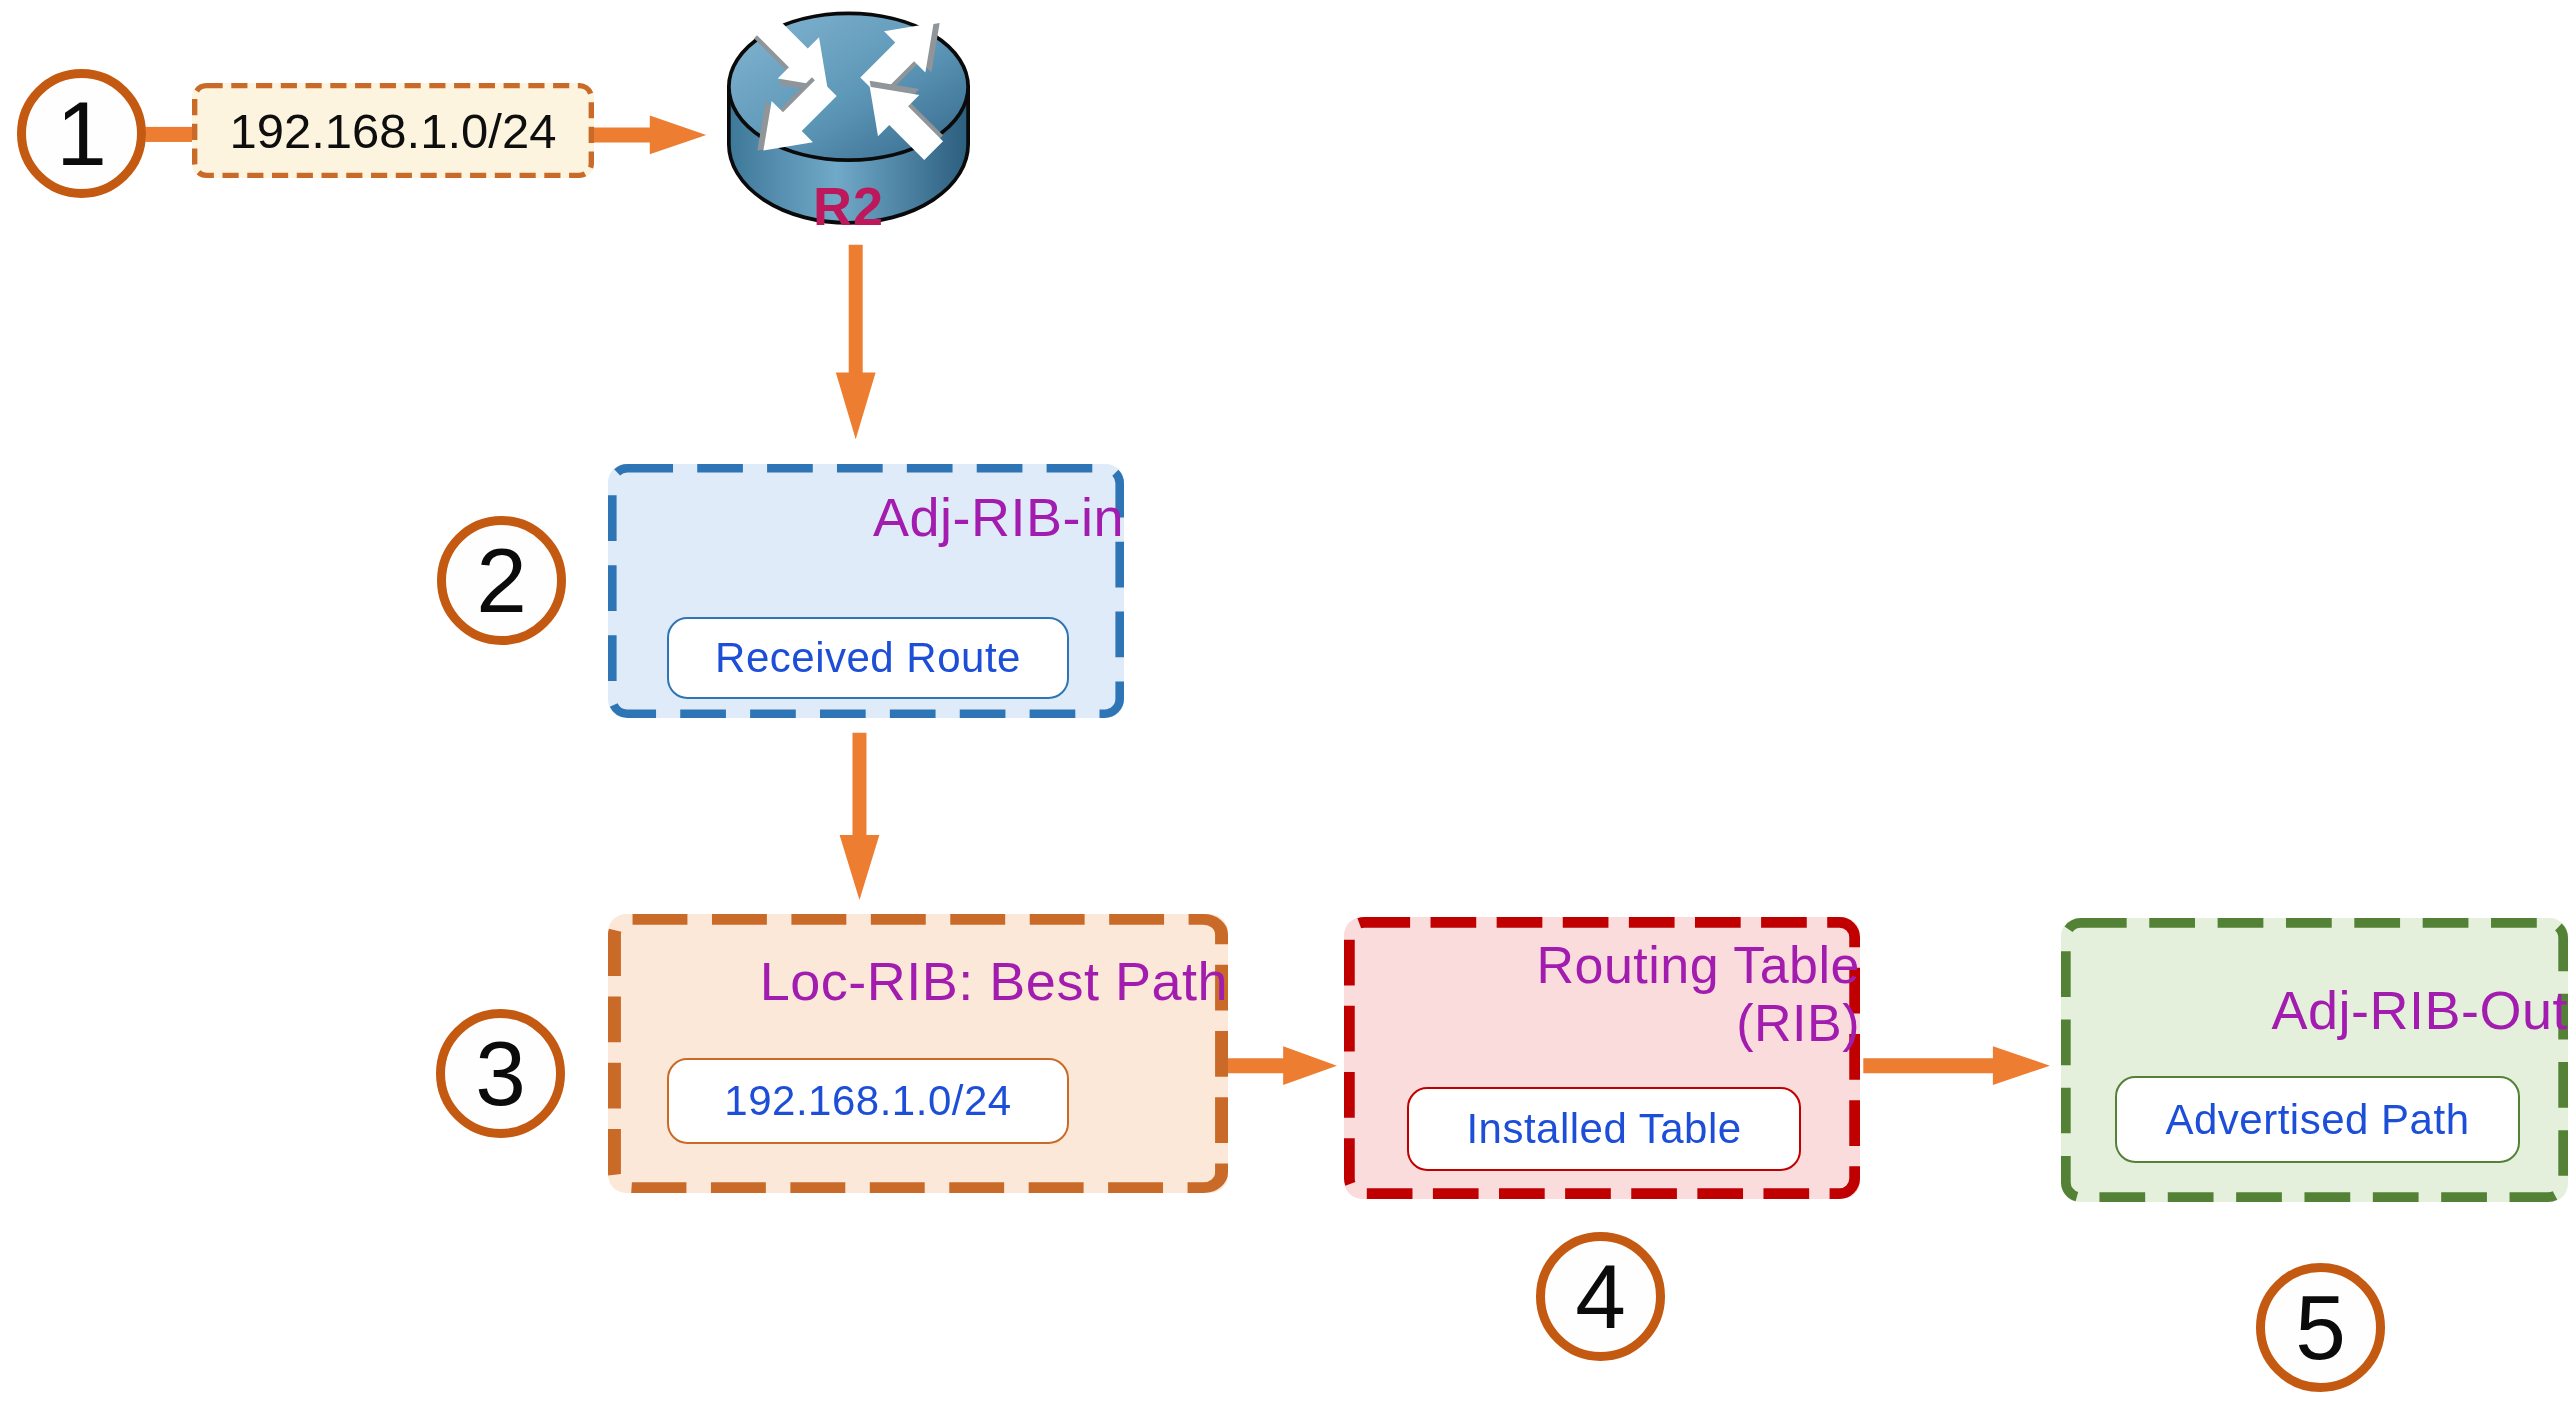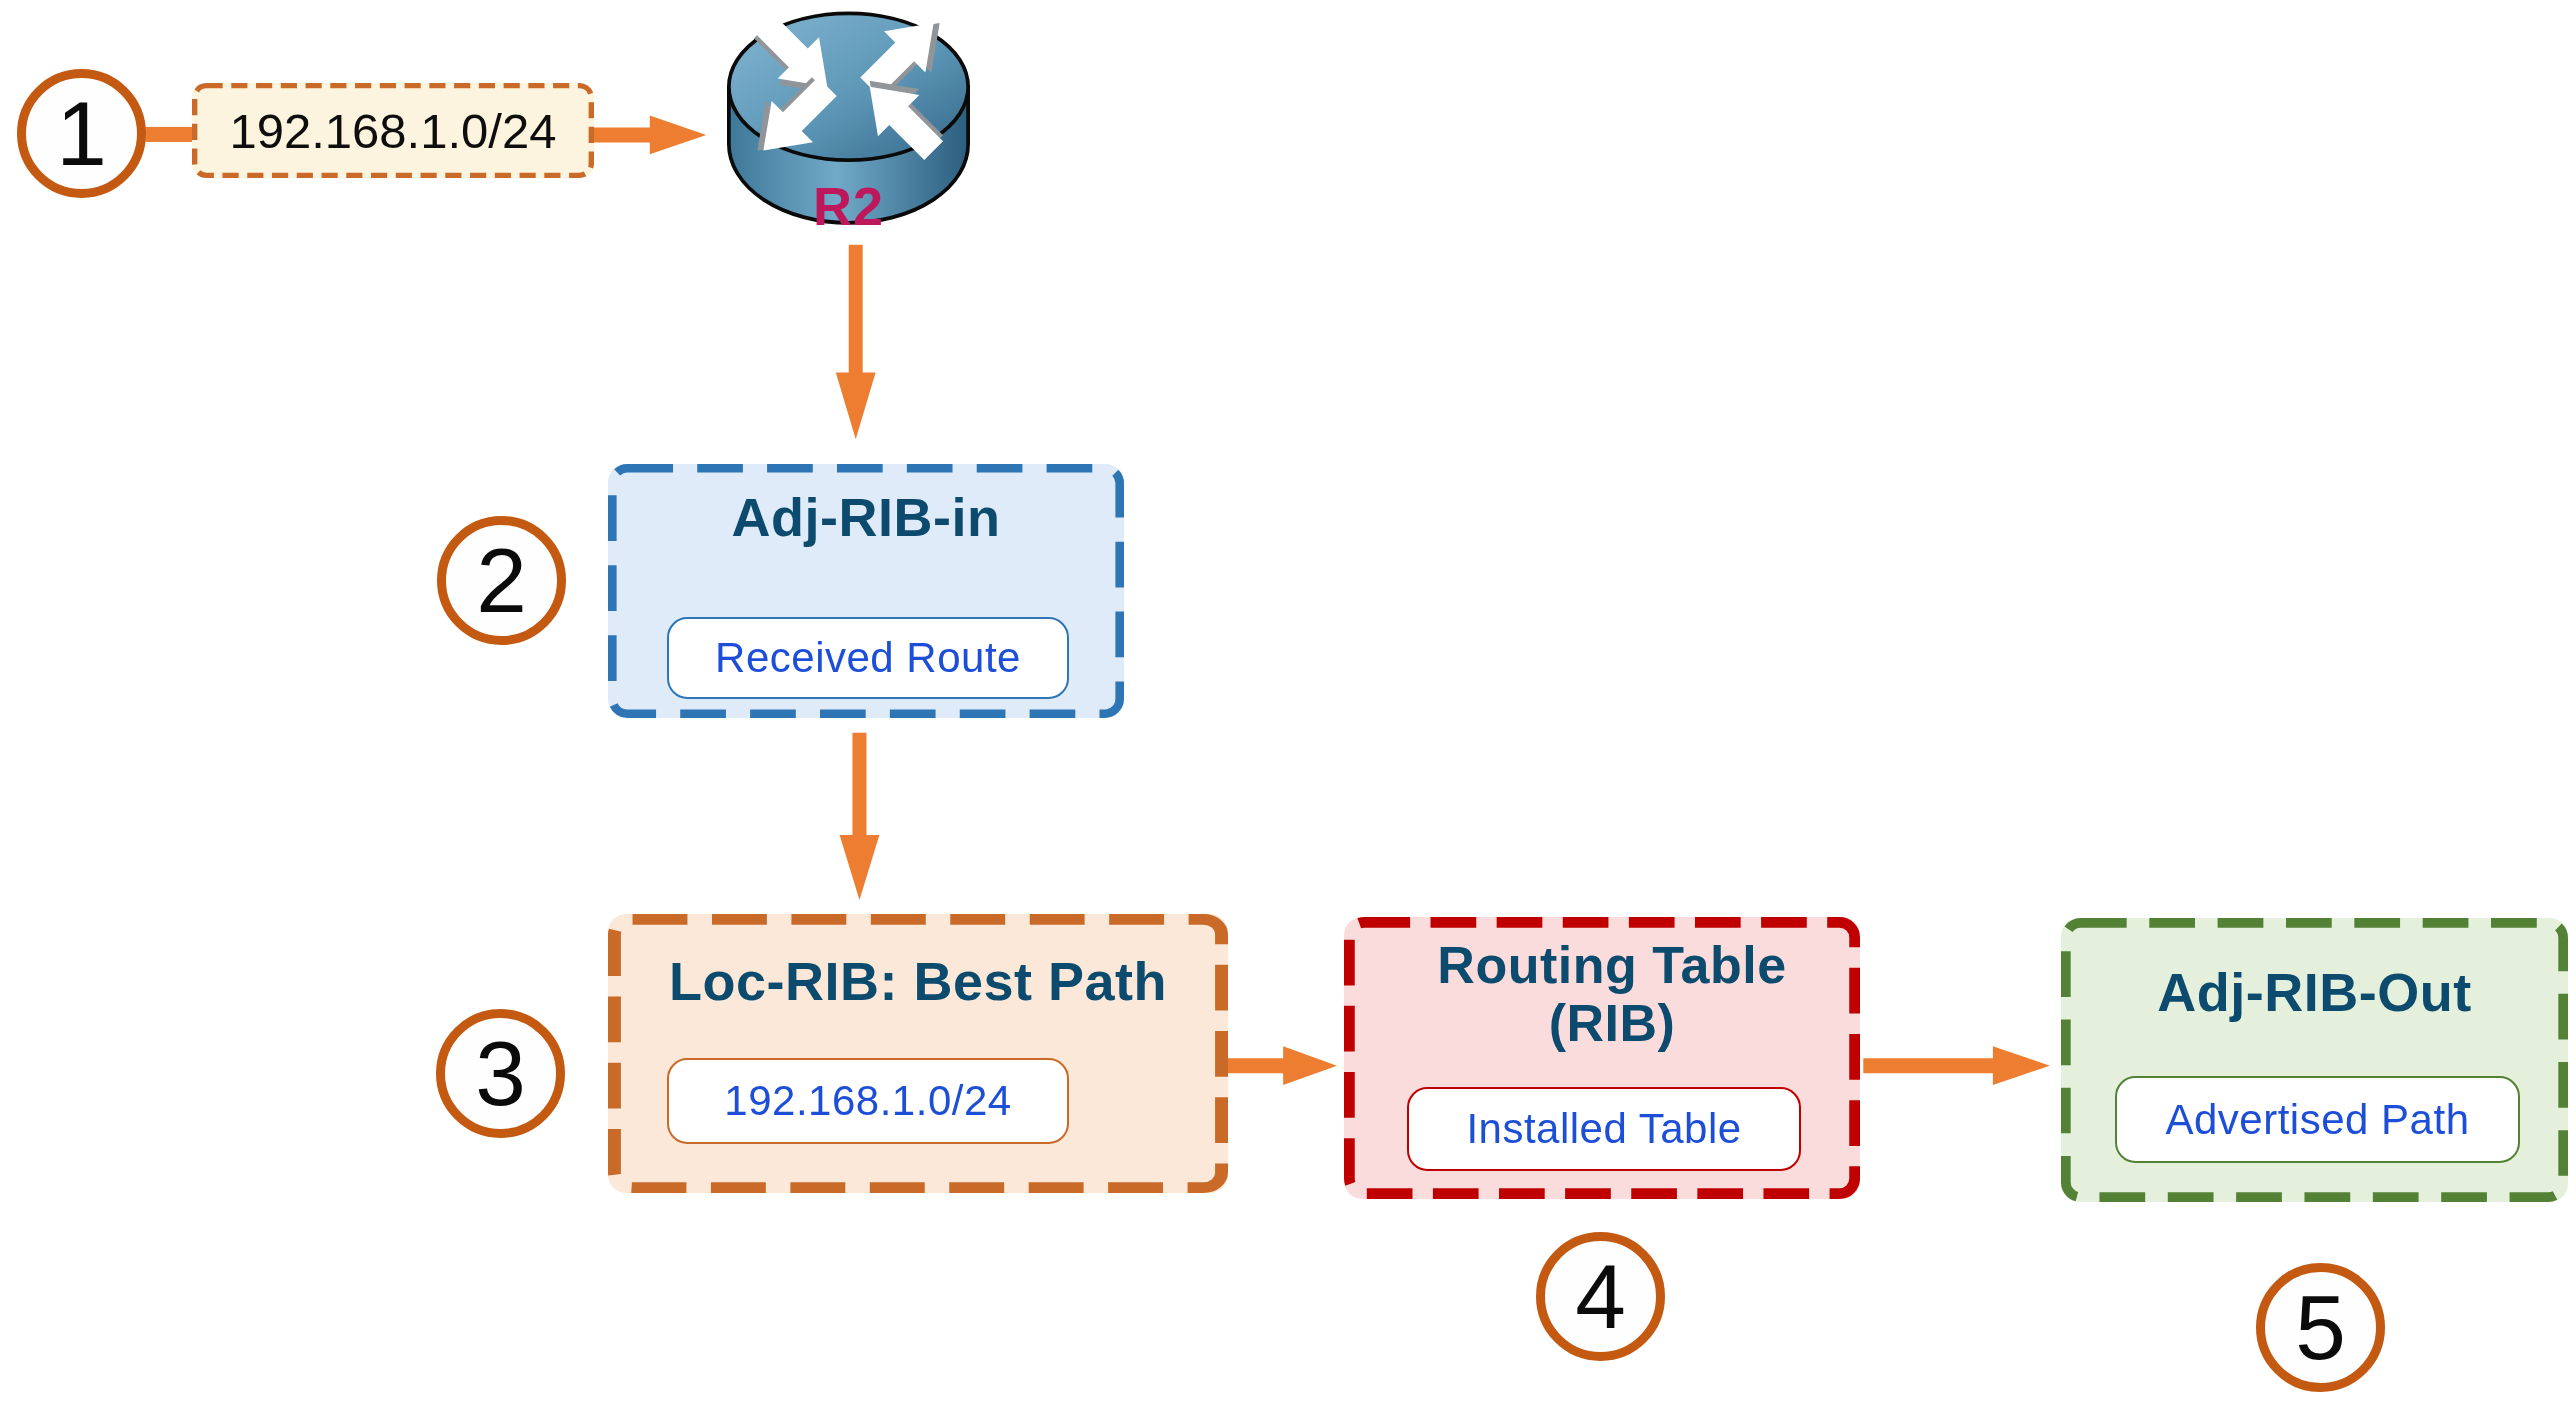--- a/index.html
+++ b/index.html
@@ -14,22 +14,22 @@
   }
   svg{display:block;}
   .layer{position:absolute;left:0;top:0;}
   .flow{fill:#ED7D31;stroke:none;}
 
   
   .dbox{position:absolute;border-radius:18.3px;}
   .dbox .dash{position:absolute;left:0;top:0;width:100%;height:100%;}
   .dash rect{fill:none;}
   .dbox-title{
-    position:absolute;left:0;right:0;text-align:center;
-    font-size:54px;line-height:1.1;color:#0c4a6e;letter-spacing:0.5px;font-weight:bold;
+    position:absolute;left:0;right:0;text-align:right;
+    font-size:54px;line-height:1.1;color:#a21caf;letter-spacing:0.5px;
   }
   .dbox-title.two-line{font-size:52px;line-height:1.12;margin-left:20px;}
   .pill{
     position:absolute;background:#ffffff;border-radius:20.4px;
     display:flex;align-items:center;justify-content:center;
     font-size:42px;color:#1d4ed8;letter-spacing:0.5px;
   }
 
   #box-prefix{left:192px;top:83px;width:402px;height:95px;background:#FCF4DE;border-radius:14px;}
   #box-prefix .prefix-label{
@@ -44,21 +44,21 @@
 
   #box-loc-rib{left:608px;top:914px;width:620px;height:279px;background:#FBE8D8;}
   #box-loc-rib .dbox-title{top:38px;}
   #box-loc-rib .pill{left:59px;top:144px;width:398px;height:82px;border:2.7px solid #C96A28;}
 
   #box-routing-table{left:1344px;top:917px;width:516px;height:282px;background:#FBDCDC;}
   #box-routing-table .dbox-title{top:19px;}
   #box-routing-table .pill{left:63px;top:170px;width:390px;height:80px;border:2.7px solid #C00000;}
 
   #box-adj-rib-out{left:2061px;top:918px;width:507px;height:284px;background:#E4F0DB;}
-  #box-adj-rib-out .dbox-title{top:45px;}
+  #box-adj-rib-out .dbox-title{top:63px;}
   #box-adj-rib-out .pill{left:54px;top:158px;width:401px;height:83px;border:2.7px solid #538135;}
 
   
   .step-circle{
     position:absolute;width:129px;height:129px;box-sizing:border-box;
     border:9.7px solid #C45911;border-radius:50%;background:#fefefe;
     display:flex;align-items:center;justify-content:center;
     font-size:91px;font-weight:500;color:#0b0b0b;
   }
   #step-1{left:17px;top:69px;}

